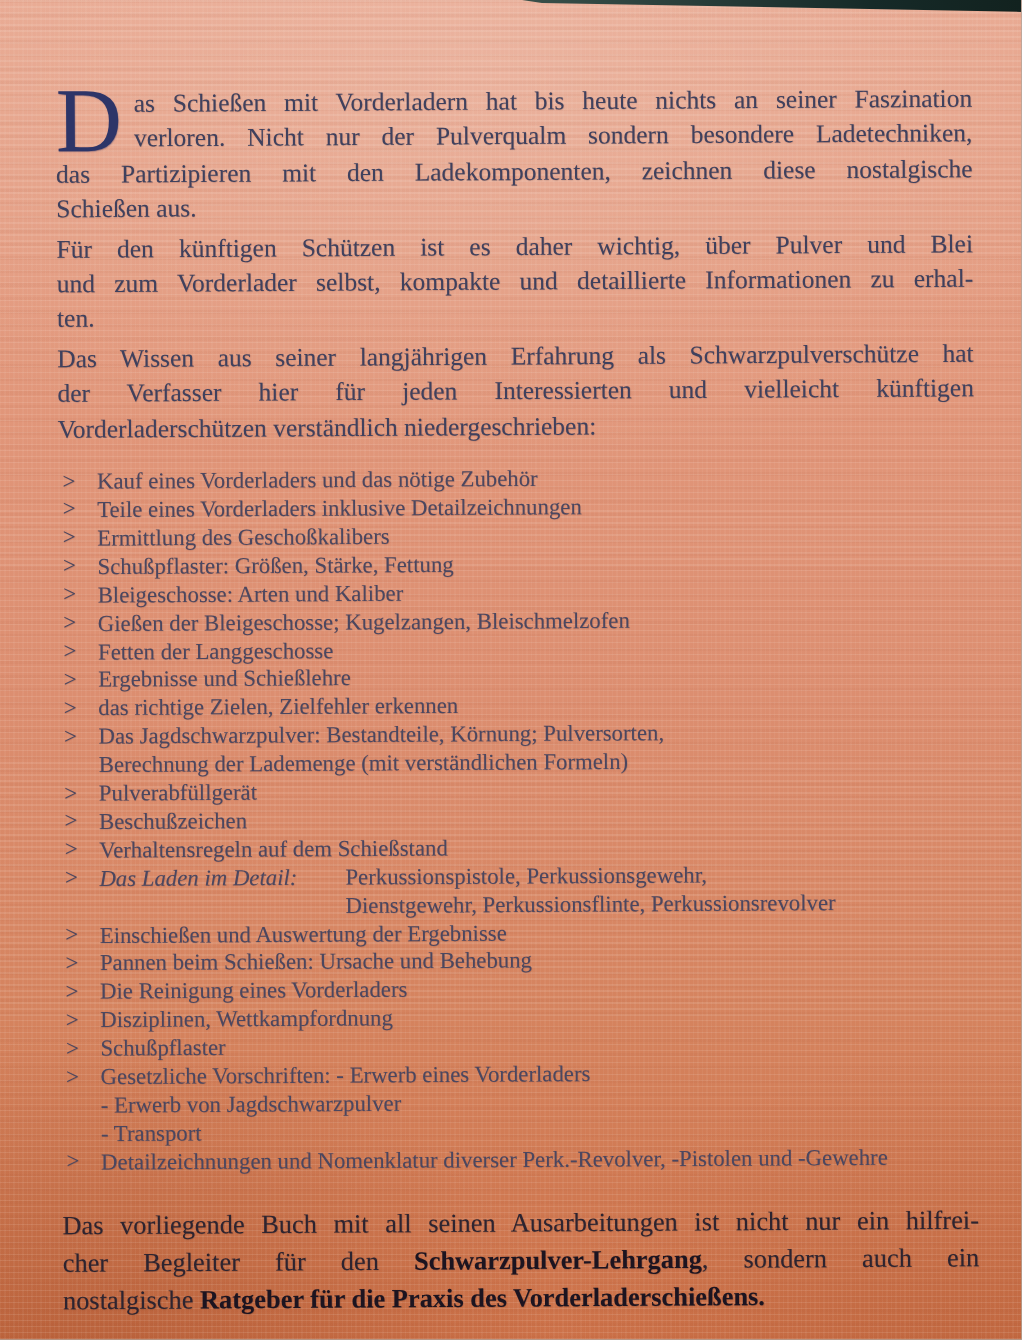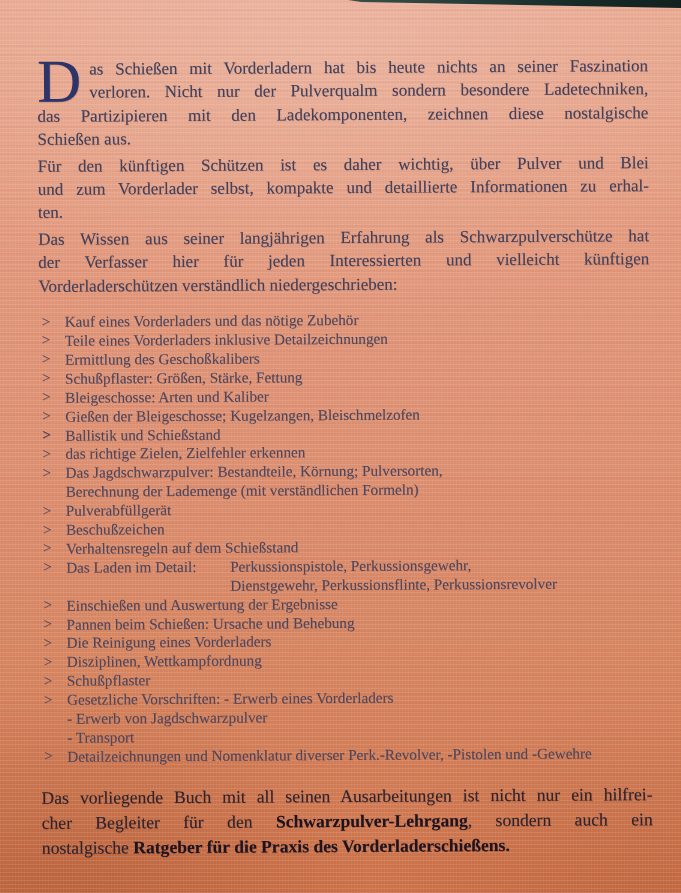--- a/index.html
+++ b/index.html
@@ -58,21 +58,21 @@
   .it { }
   .bd { font-weight: bold; }
   .book-list {
     margin-top: 15px;
     font-size: 15.2px; line-height: 18.9px;
     color: #4b4760;
     text-shadow: 0.3px 0.3px 0.6px rgba(95,60,60,0.33);
   }
   .li { position: relative; padding-left: 26px; }
   .li-marker { position: absolute; left: 3px; top: -0.5px; }
-  .detail-label { display: inline-block; width: 164px; }
+  .detail-label { display: inline-block; width: 164px; font-style: italic; }
   .detail-cols { display: inline-block; vertical-align: top; }
   .footer-para {
     margin-top: 19px;
     font-size: 17.6px; line-height: 25px;
     color: #2d2430;
     text-shadow: 0.3px 0.3px 0.7px rgba(70,40,35,0.42);
   }
   .footer-para .bd { color: #1c1420; }
 </style>
 </head>
@@ -100,22 +100,22 @@
           <div class="tline lastline"><span>Vorderladerschützen verständlich niedergeschrieben:</span></div>
         </div>
       </div>
     <div class="book-list">
         <div class="li"><span class="li-marker">&gt;</span><span>Kauf eines Vorderladers und das nötige Zubehör</span></div>
         <div class="li"><span class="li-marker">&gt;</span><span>Teile eines Vorderladers inklusive Detailzeichnungen</span></div>
         <div class="li"><span class="li-marker">&gt;</span><span>Ermittlung des Geschoßkalibers</span></div>
         <div class="li"><span class="li-marker">&gt;</span><span>Schußpflaster: Größen, Stärke, Fettung</span></div>
         <div class="li"><span class="li-marker">&gt;</span><span>Bleigeschosse: Arten und Kaliber</span></div>
         <div class="li"><span class="li-marker">&gt;</span><span>Gießen der Bleigeschosse; Kugelzangen, Bleischmelzofen</span></div>
-        <div class="li"><span class="li-marker">&gt;</span></div>
-        <div class="li"><span class="li-marker">&gt;</span><span>Ballistik und Schießstand</span></div>
+        <div class="li"><span class="li-marker">&gt;</span><span>Fetten der Langgeschosse</span></div>
+        <div class="li"><span class="li-marker">&gt;</span><span>Ergebnisse und Schießlehre</span></div>
         <div class="li"><span class="li-marker">&gt;</span><span>das richtige Zielen, Zielfehler erkennen</span></div>
         <div class="li"><span class="li-marker">&gt;</span><span>Das Jagdschwarzpulver: Bestandteile, Körnung; Pulversorten,</span><div>Berechnung der Lademenge (mit verständlichen Formeln)</div></div>
         <div class="li"><span class="li-marker">&gt;</span><span>Pulverabfüllgerät</span></div>
         <div class="li"><span class="li-marker">&gt;</span><span>Beschußzeichen</span></div>
         <div class="li"><span class="li-marker">&gt;</span><span>Verhaltensregeln auf dem Schießstand</span></div>
         <div class="li"><span class="li-marker">&gt;</span><span class="detail-label">Das Laden im Detail:</span><span class="detail-cols"><div>Perkussionspistole, Perkussionsgewehr,</div><div>Dienstgewehr, Perkussionsflinte, Perkussionsrevolver</div></span></div>
         <div class="li"><span class="li-marker">&gt;</span><span>Einschießen und Auswertung der Ergebnisse</span></div>
         <div class="li"><span class="li-marker">&gt;</span><span>Pannen beim Schießen: Ursache und Behebung</span></div>
         <div class="li"><span class="li-marker">&gt;</span><span>Die Reinigung eines Vorderladers</span></div>
         <div class="li"><span class="li-marker">&gt;</span><span>Disziplinen, Wettkampfordnung</span></div>

